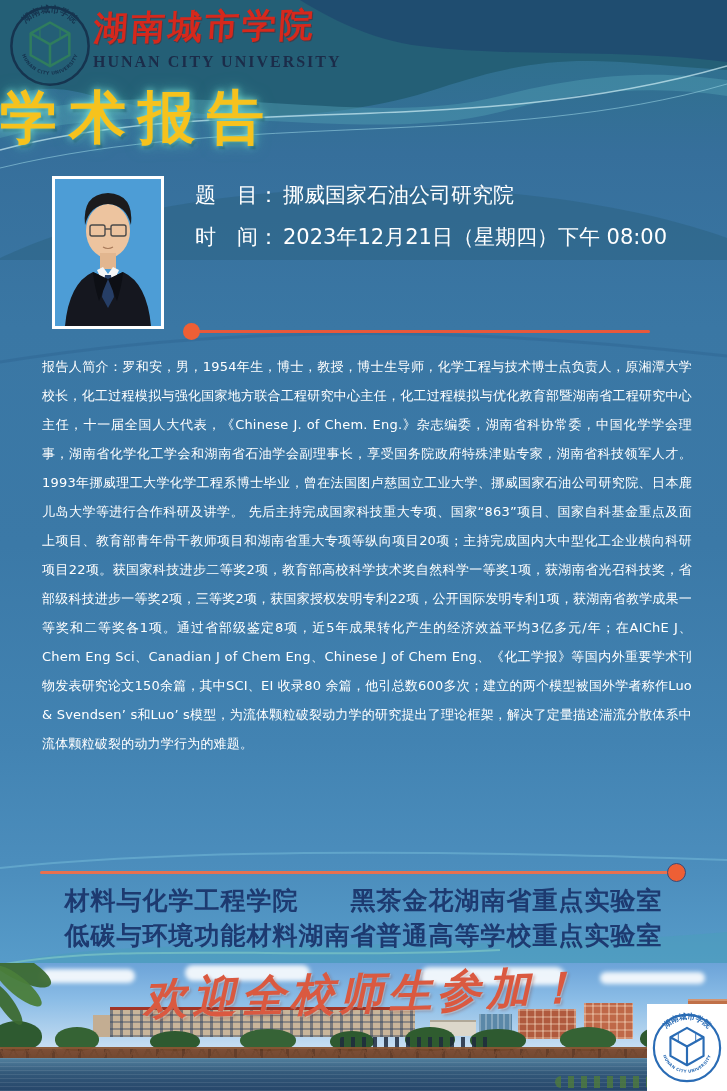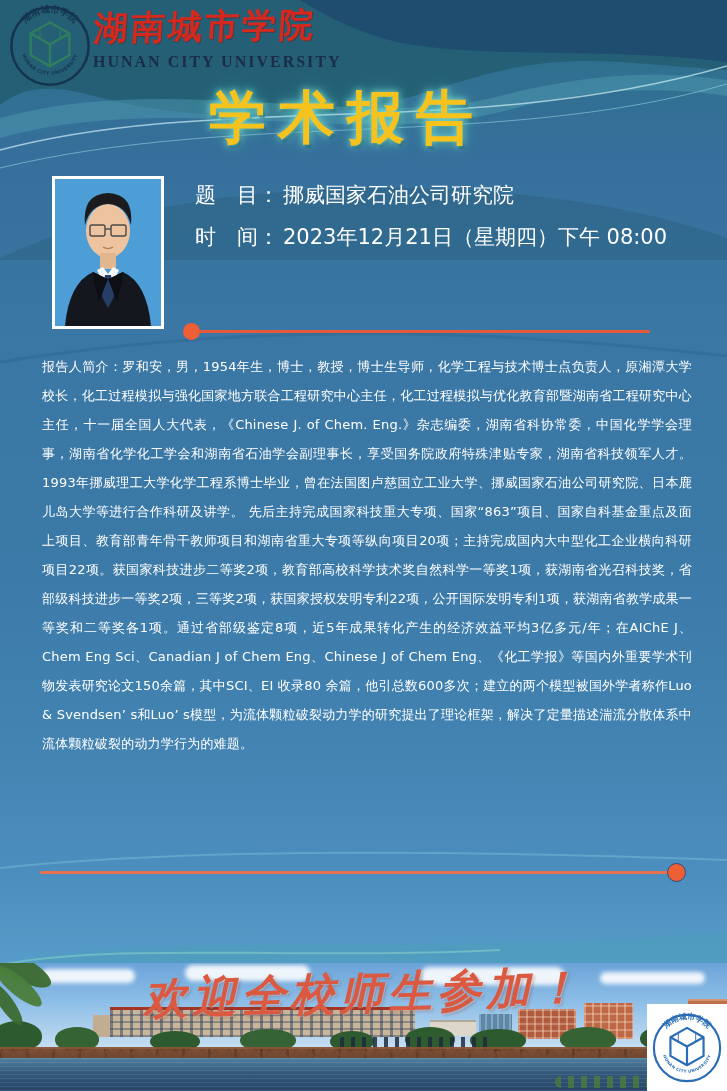--- a/index.html
+++ b/index.html
@@ -20,21 +20,21 @@
     letter-spacing:3px;transform:skewX(-5deg) rotate(-1deg);
     text-shadow:1px 1px 0 rgba(120,10,10,.4);
   }
   .uni-en{
     position:absolute;left:93px;top:53px;z-index:5;
     font-family:"Liberation Serif",serif;font-size:16px;font-weight:600;
     color:#1b2c49;letter-spacing:2px;
   }
   .poster-title{
     position:absolute;left:0;top:80px;width:694px;z-index:5;
-    text-align:center;font-size:57px;font-weight:900;color:#f6c21d;
+    text-align:left;font-size:57px;font-weight:900;color:#f6c21d;
     letter-spacing:12px;
     text-shadow:0 0 7px rgba(130,235,220,.95),0 0 16px rgba(95,210,195,.65),2px 3px 2px rgba(8,55,75,.55);
   }
   
   .speaker-photo{
     position:absolute;left:52px;top:176px;width:112px;height:153px;z-index:5;
     background:#fff;padding:3px;box-sizing:border-box;
   }
   .info-rows{position:absolute;left:195px;top:184px;z-index:5}
   .info-row{display:flex;margin-bottom:19px;font-size:21px;font-weight:400;color:#ffffff;line-height:1.1;white-space:nowrap;}
@@ -179,20 +179,24 @@
   </div>
 
   <div class="divider1-line"></div>
   <div class="divider1-dot"></div>
 
   <div class="bio">报告人简介：罗和安，男，1954年生，博士，教授，博士生导师，化学工程与技术博士点负责人，原湘潭大学校长，化工过程模拟与强化国家地方联合工程研究中心主任，化工过程模拟与优化教育部暨湖南省工程研究中心主任，十一届全国人大代表，《Chinese J. of Chem. Eng.》杂志编委，湖南省科协常委，中国化学学会理事，湖南省化学化工学会和湖南省石油学会副理事长，享受国务院政府特殊津贴专家，湖南省科技领军人才。1993年挪威理工大学化学工程系博士毕业，曾在法国图卢慈国立工业大学、挪威国家石油公司研究院、日本鹿儿岛大学等进行合作科研及讲学。 先后主持完成国家科技重大专项、国家“863”项目、国家自科基金重点及面上项目、教育部青年骨干教师项目和湖南省重大专项等纵向项目20项；主持完成国内大中型化工企业横向科研项目22项。获国家科技进步二等奖2项，教育部高校科学技术奖自然科学一等奖1项，获湖南省光召科技奖，省部级科技进步一等奖2项，三等奖2项，获国家授权发明专利22项，公开国际发明专利1项，获湖南省教学成果一等奖和二等奖各1项。通过省部级鉴定8项，近5年成果转化产生的经济效益平均3亿多元/年；在AIChE J、 Chem Eng Sci、Canadian J of Chem Eng、Chinese J of Chem Eng、《化工学报》等国内外重要学术刊物发表研究论文150余篇，其中SCI、EI 收录80 余篇，他引总数600多次；建立的两个模型被国外学者称作Luo &amp; Svendsen’ s和Luo’ s模型，为流体颗粒破裂动力学的研究提出了理论框架，解决了定量描述湍流分散体系中流体颗粒破裂的动力学行为的难题。</div>
 
   <div class="divider2-line"></div>
   <div class="divider2-dot"></div>
 
+  <div class="organizers">
+    <div>材料与化学工程学院　　黑茶金花湖南省重点实验室</div>
+    <div>低碳与环境功能材料湖南省普通高等学校重点实验室</div>
+  </div>
 
   <div class="campus">
     <div class="sky"></div>
     <div class="cloud" style="left:40px;top:6px;width:95px;height:14px"></div>
     <div class="cloud" style="left:185px;top:2px;width:125px;height:16px"></div>
     <div class="cloud" style="left:420px;top:4px;width:145px;height:18px"></div>
     <div class="cloud" style="left:600px;top:9px;width:105px;height:12px"></div>
     <div class="bldg b-wing"></div>
     <div class="bldg b-main"></div>
     <div class="bldg b-white"></div>

